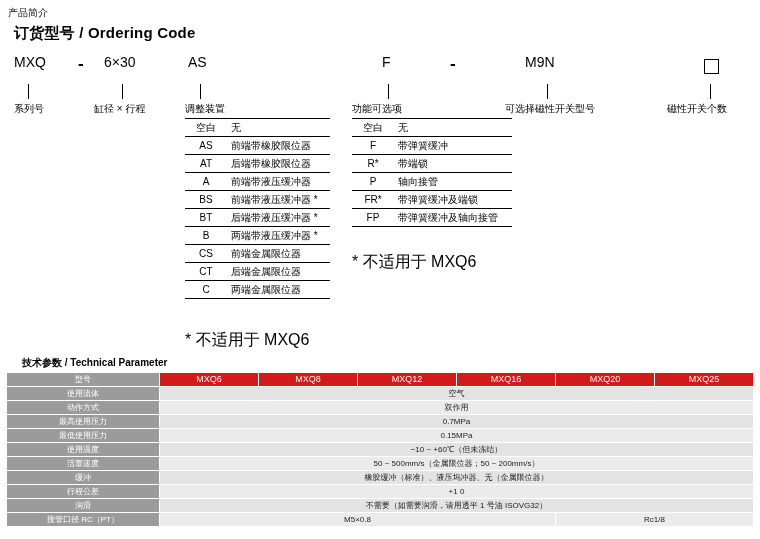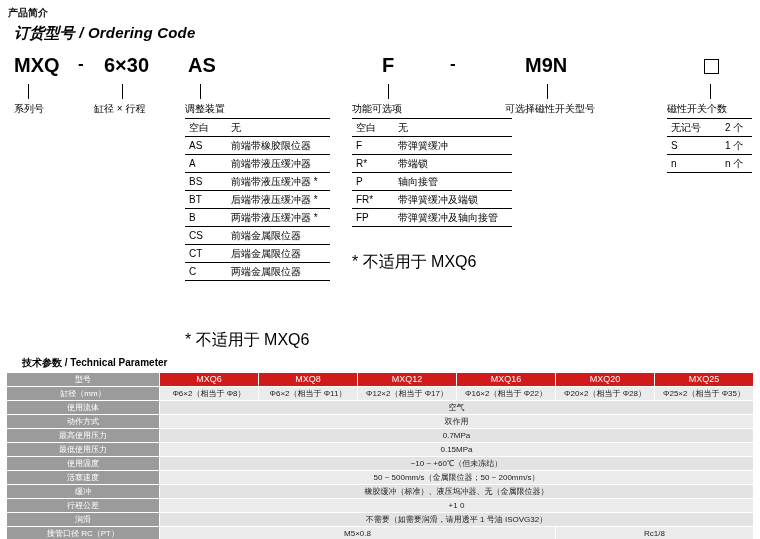--- a/index.html
+++ b/index.html
@@ -17,46 +17,45 @@
   }
   .page {
     position: relative;
     width: 760px;
     height: 539px;
     padding: 0;
   }
   .section-title {
     position: absolute;
     font-size: 10px;
-    font-weight: bold;
+    font-weight: normal;
     color: #111;
   }
   #product-intro-title { left: 8px; top: 6px; }
   #ordering-title {
     position: absolute;
     left: 14px;
     top: 24px;
     font-size: 15px;
     font-weight: bold;
     letter-spacing: 0.2px;
-    font-style: italic;
   }
 
   
   .code-row {
     position: absolute;
     top: 54px;
     left: 0;
     width: 760px;
     height: 26px;
   }
   .code-token {
     position: absolute;
-    font-size: 20px;
-    font-weight: bold;
+    font-size: 14px;
+    font-weight: normal;
     white-space: nowrap;
   }
   .code-dash {
     position: absolute;
     font-size: 17px;
     font-weight: bold;
   }
   .code-box {
     position: absolute;
     width: 13px;
@@ -87,21 +86,21 @@
     border-top: 1px solid #000;
     border-bottom: 1px solid #000;
     padding: 2px 4px;
     vertical-align: middle;
     height: 13px;
     line-height: 13px;
     white-space: nowrap;
   }
   .opt-table tr td { border-top: none; }
   .opt-table tr:first-child td { border-top: 1px solid #000; }
-  .opt-table .c1 { width: 30px; }
+  .opt-table .c1 { width: 30px; text-align: center; }
   .note {
     position: absolute;
     font-size: 16px;
     white-space: nowrap;
   }
 
   
   #tech-title {
     position: absolute;
     left: 22px;
@@ -185,20 +184,24 @@
     <tbody id="adjust-body">
         <tr>
           <td class="c1" style="width: 34px;">空白</td>
           <td>无</td>
         </tr>
         <tr>
           <td class="c1" style="width: 34px;">AS</td>
           <td>前端带橡胶限位器</td>
         </tr>
         <tr>
+          <td class="c1" style="width: 34px;">AT</td>
+          <td>后端带橡胶限位器</td>
+        </tr>
+        <tr>
           <td class="c1" style="width: 34px;">A</td>
           <td>前端带液压缓冲器</td>
         </tr>
         <tr>
           <td class="c1" style="width: 34px;">BS</td>
           <td>前端带液压缓冲器 *</td>
         </tr>
         <tr>
           <td class="c1" style="width: 34px;">BT</td>
           <td>后端带液压缓冲器 *</td>
@@ -246,59 +249,34 @@
           <td>带弹簧缓冲及端锁</td>
         </tr>
         <tr>
           <td class="c1" style="width: 34px;">FP</td>
           <td>带弹簧缓冲及轴向接管</td>
         </tr>
       </tbody>
   </table>
   <div class="note" style="left:352px; top:252px;">* 不适用于 MXQ6</div>
 
-  <table class="opt-table" id="switch-table" style="left:667px; top:118px; width:85px;">
-    <tbody id="switch-body">
-        <tr>
-          <td class="c1" style="width: 46px;">无记号</td>
-          <td>2 个</td>
-        </tr>
-        <tr>
-          <td class="c1" style="width: 46px;">S</td>
-          <td>1 个</td>
-        </tr>
-        <tr>
-          <td class="c1" style="width: 46px;">n</td>
-          <td>n 个</td>
-        </tr>
-      </tbody>
-  </table>
 
   <div id="tech-title">技术参数 / Technical Parameter</div>
   <table id="tech-table">
     <tbody id="tech-body">
         <tr>
           <td class="rowhdr">型号</td>
           <td class="colhdr">MXQ6</td>
           <td class="colhdr">MXQ8</td>
           <td class="colhdr">MXQ12</td>
           <td class="colhdr">MXQ16</td>
           <td class="colhdr">MXQ20</td>
           <td class="colhdr">MXQ25</td>
         </tr>
         <tr>
-          <td class="rowhdr">缸径（mm）</td>
-          <td class="cell">Φ6×2（相当于 Φ8）</td>
-          <td class="cell">Φ6×2（相当于 Φ11）</td>
-          <td class="cell">Φ12×2（相当于 Φ17）</td>
-          <td class="cell">Φ16×2（相当于 Φ22）</td>
-          <td class="cell">Φ20×2（相当于 Φ28）</td>
-          <td class="cell">Φ25×2（相当于 Φ35）</td>
-        </tr>
-        <tr>
           <td class="rowhdr">使用流体</td>
           <td class="cell-alt" colspan="6">空气</td>
         </tr>
         <tr>
           <td class="rowhdr">动作方式</td>
           <td class="cell" colspan="6">双作用</td>
         </tr>
         <tr>
           <td class="rowhdr">最高使用压力</td>
           <td class="cell-alt" colspan="6">0.7MPa</td>

